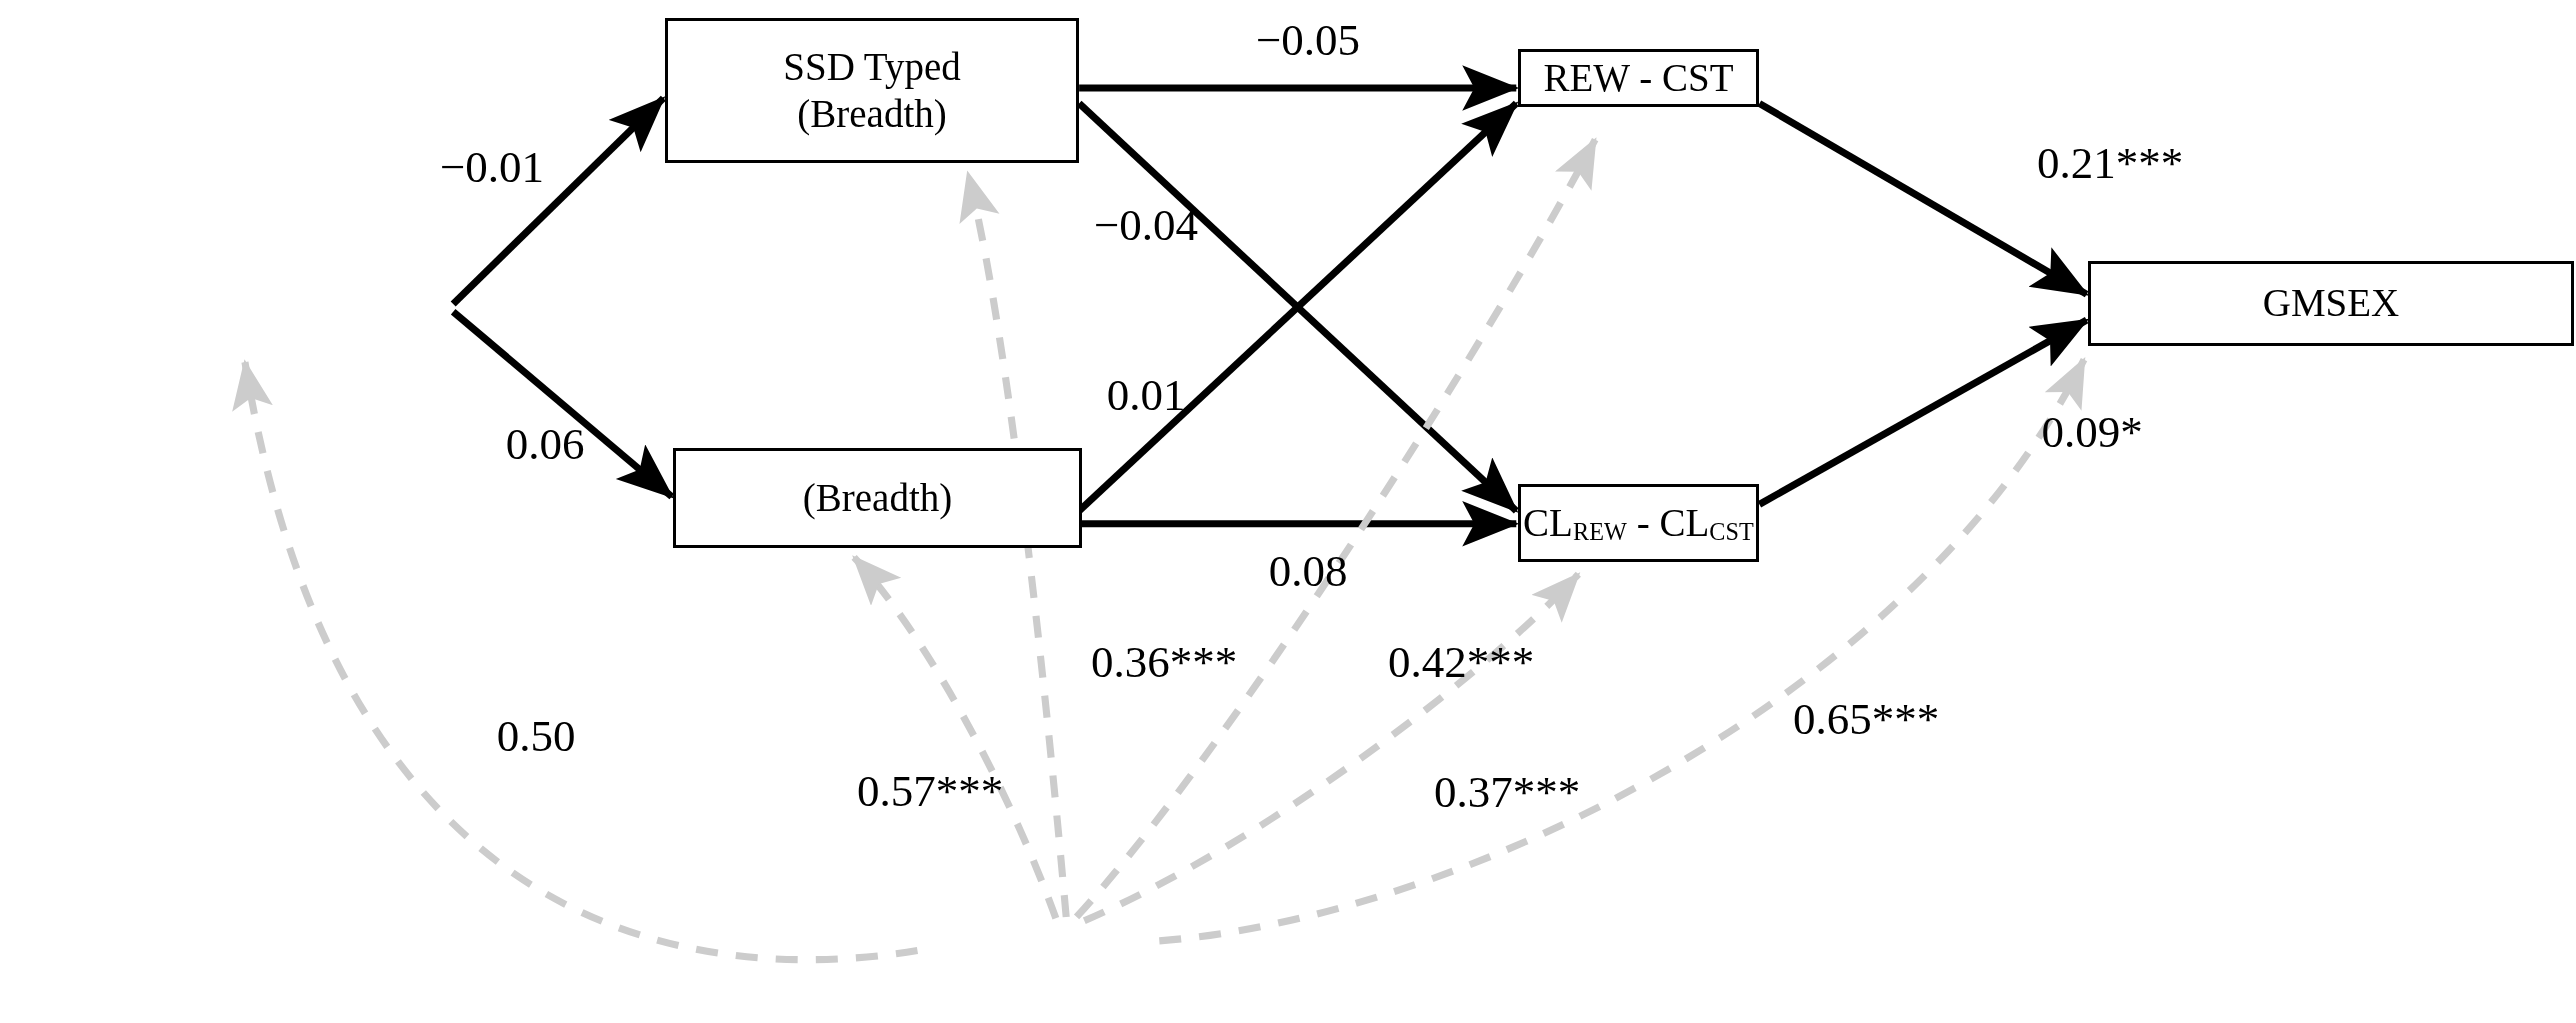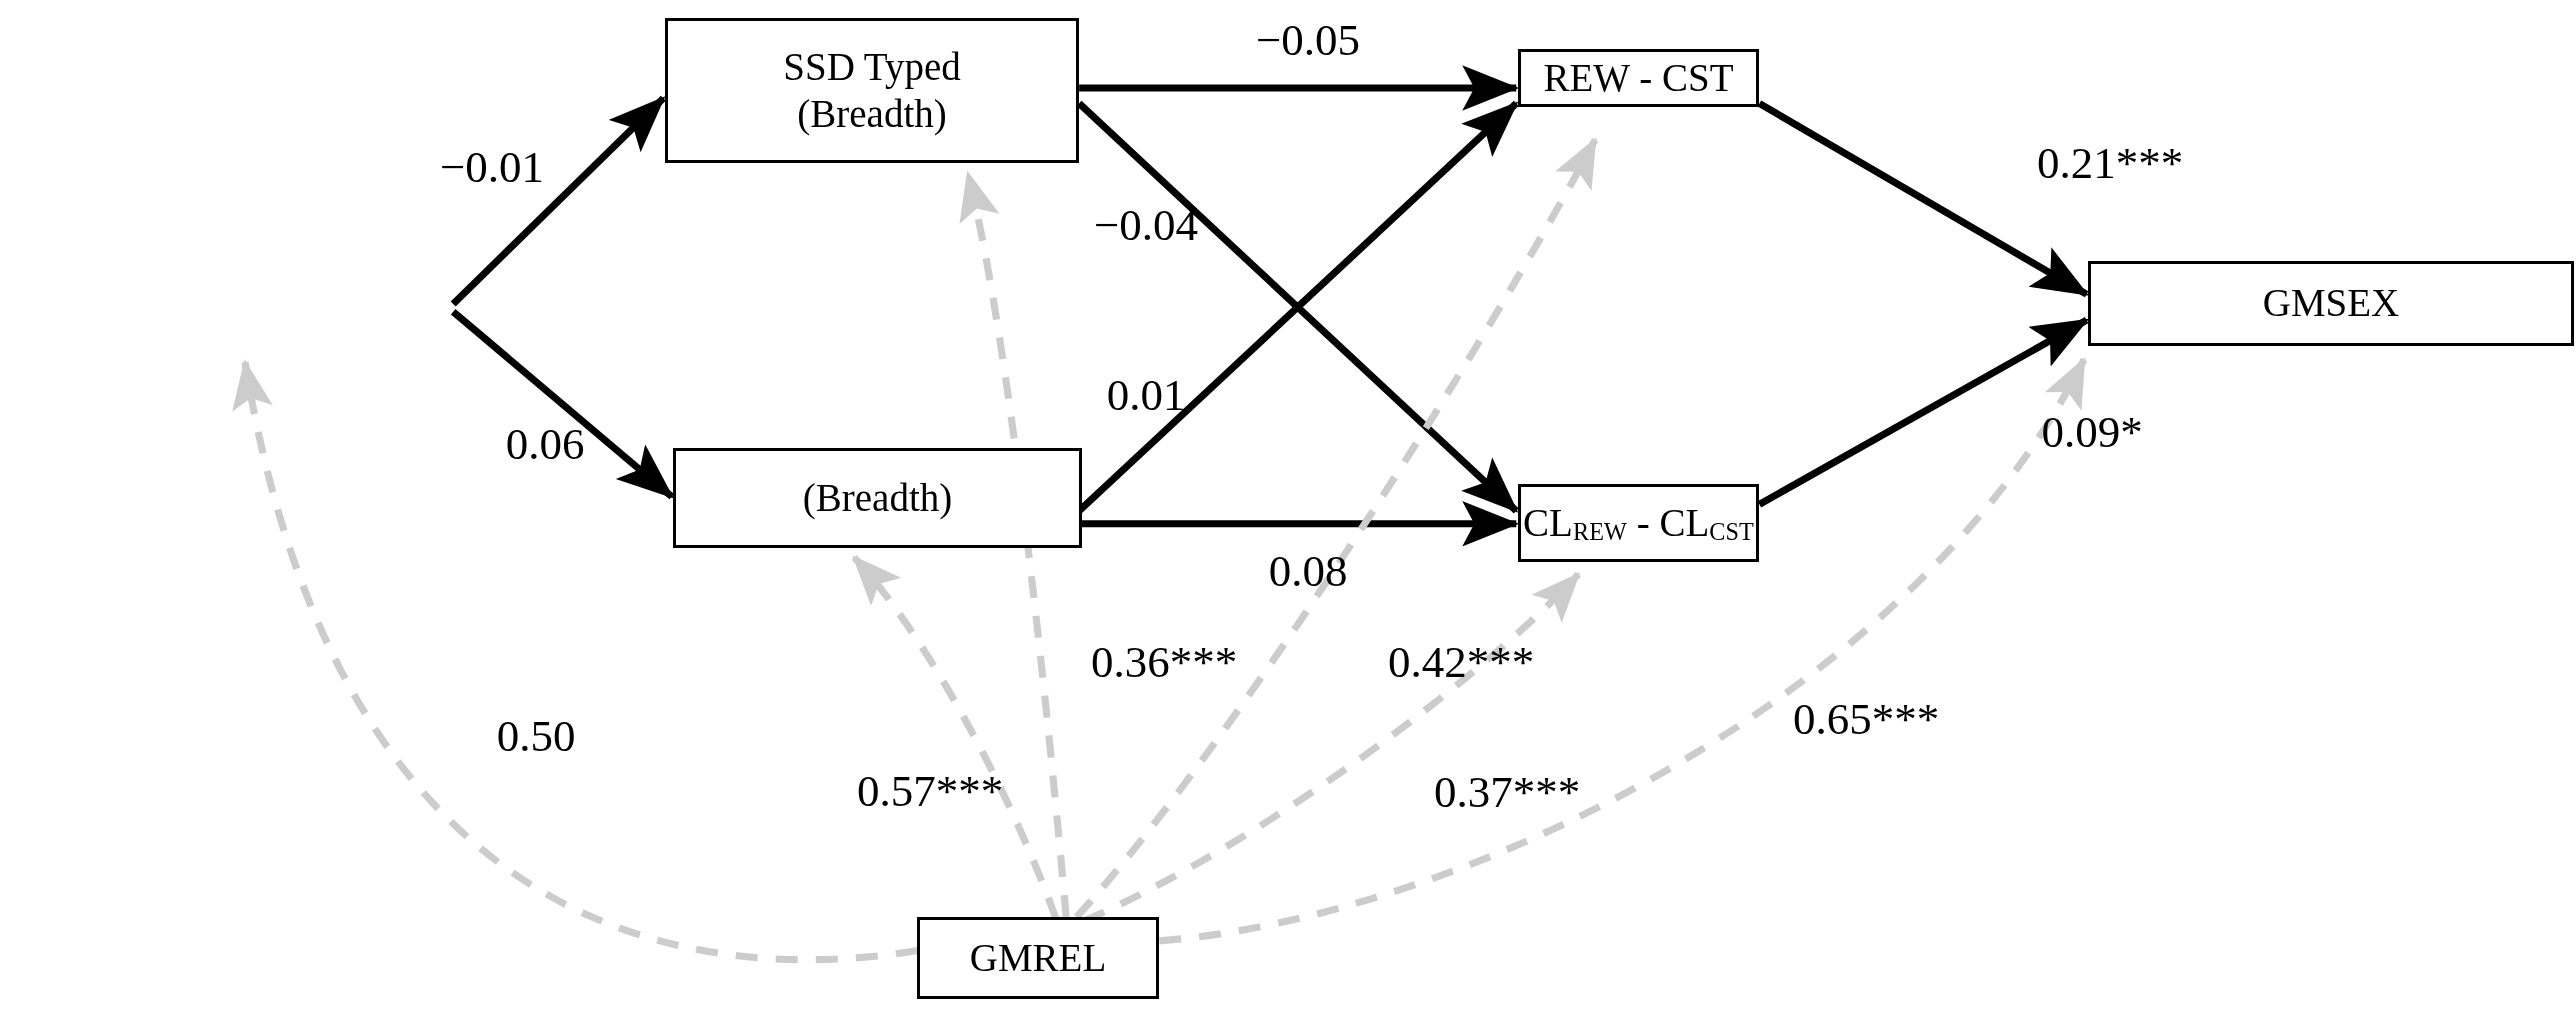--- a/index.html
+++ b/index.html
@@ -120,23 +120,20 @@
   </div>
 
   <div class="node-box" style="left:1518px; top:484px; width:241px; height:78px;">
     <span class="node-line">CL<sub>REW</sub> - CL<sub>CST</sub></span>
   </div>
 
   <div class="node-box" style="left:2088px; top:261px; width:486px; height:85px;">
     <span class="node-line">GMSEX</span>
   </div>
 
-  <div class="node-box" style="left:917px; top:917px; width:242px; height:82px;">
-    <span class="node-line">GMREL</span>
-  </div>
 
   <div class="edge-label" style="left:492px; top:167px;">−0.01</div>
 
   <div class="edge-label" style="left:517px; top:444px;margin-left:28px;">0.06</div>
 
   <div class="edge-label" style="left:1308px; top:40px;">−0.05</div>
 
   <div class="edge-label" style="left:1146px; top:225px;">−0.04</div>
 
   <div class="edge-label" style="left:1146px; top:395px;">0.01</div>

